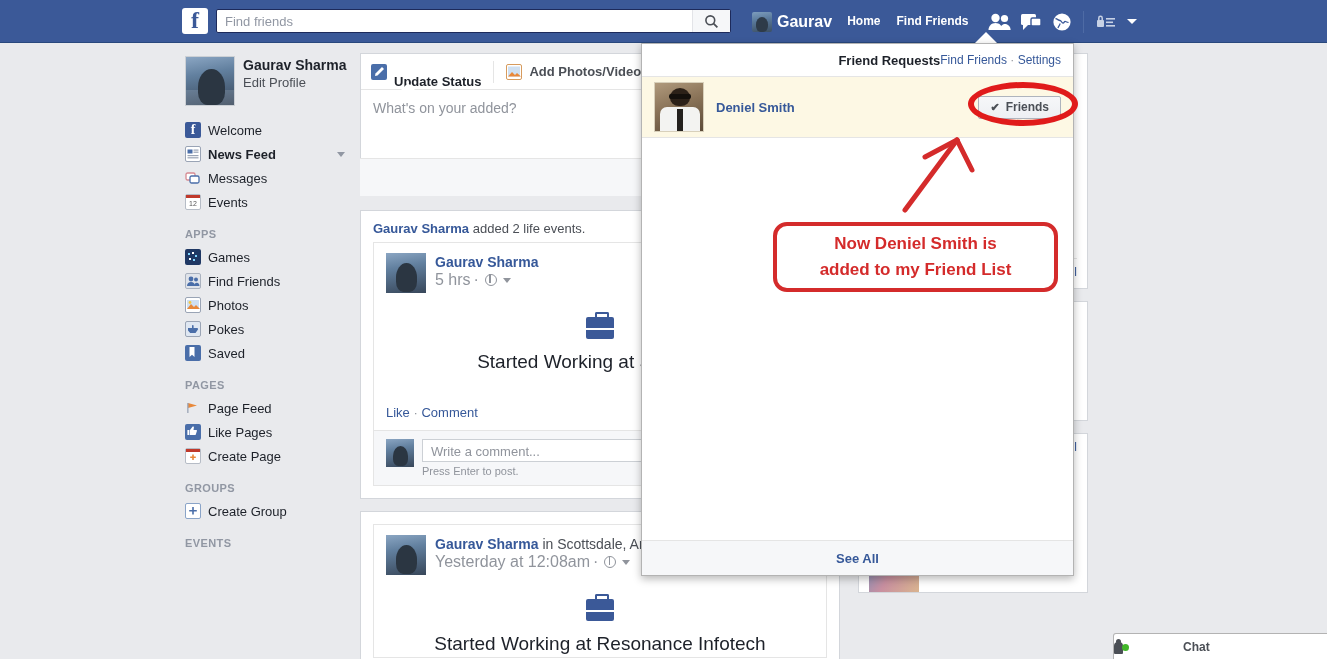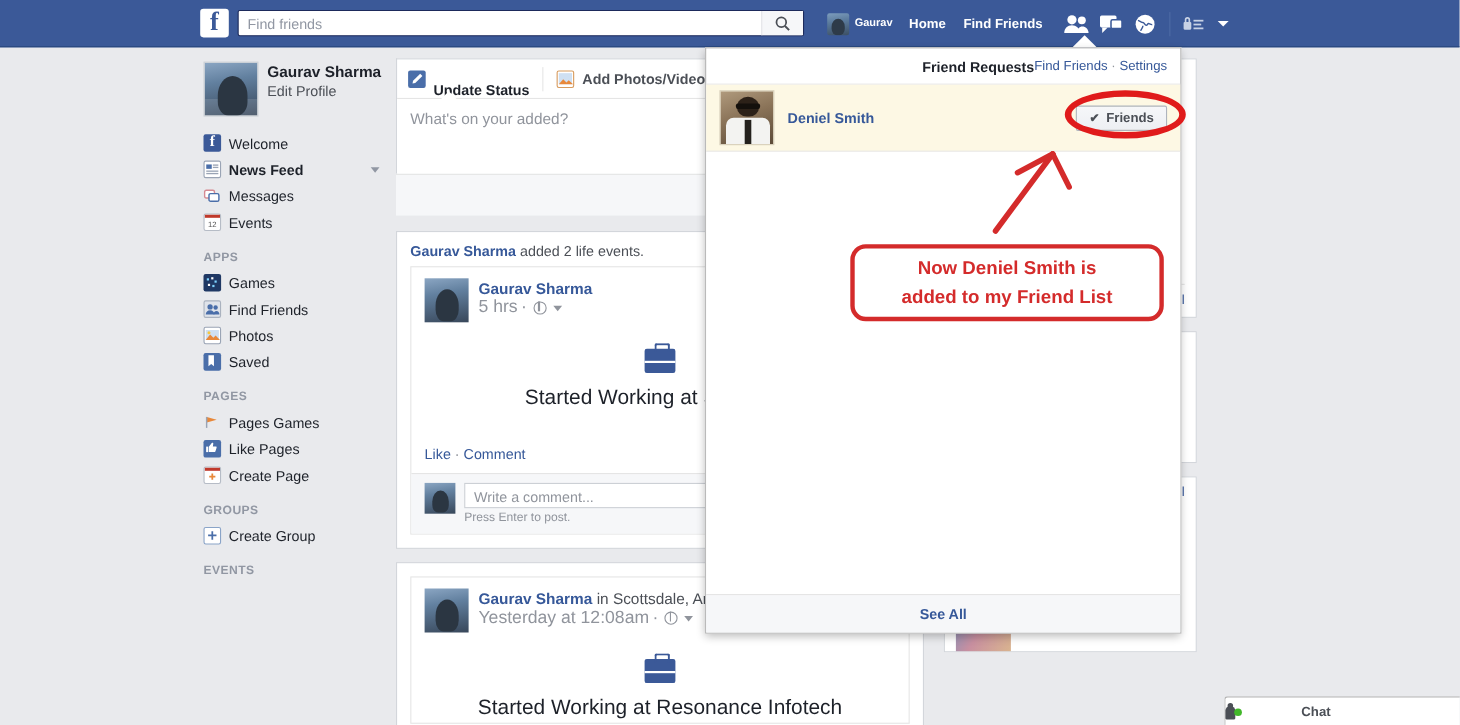--- a/index.html
+++ b/index.html
@@ -376,37 +376,45 @@
       <span class="sideicon" style="background:#fff;border:1px solid #9aa4b5;">
         <svg width="14" height="14" viewBox="0 0 14 14">
             <rect x="1" y="2" width="12" height="9" fill="#cfe0f2"></rect>
             <path d="M1 11l4-5 3 3 2-2 4 4z" fill="#e8883a"></path>
             <circle cx="4" cy="4.5" r="1.4" fill="#f5c842"></circle>
           </svg>
       </span>
       <span class="lbl">Photos</span>
     </div>
     <div class="nav-item">
+      <span class="sideicon" style="background:#dfe7f2;border:1px solid #9aa4b5;">
+        <svg width="14" height="14" viewBox="0 0 14 14">
+            <path d="M2 6h4V3.5c0-.8 1.6-.8 1.6 0V6H11c1 0 1.4 1 .8 1.8L9.5 11H4.2L2 8.5z" fill="#4a6ea9"></path>
+          </svg>
+      </span>
+      <span class="lbl">Pokes</span>
+    </div>
+    <div class="nav-item">
       <span class="sideicon" style="background:#4a6ea9;">
         <svg width="14" height="14" viewBox="0 0 14 14">
             <path d="M4.5 2h5v10l-2.5-2.2L4.5 12z" fill="#fff"></path>
           </svg>
       </span>
       <span class="lbl">Saved</span>
     </div>
 
     <div class="side-head">PAGES</div>
     <div class="nav-item">
       <span class="sideicon">
         <svg width="16" height="16" viewBox="0 0 16 16">
             <path d="M3 3l9 2.5L3 8z" fill="#e8883a"></path>
             <rect x="2.2" y="3" width="1.3" height="10" fill="#9aa4b5"></rect>
           </svg>
       </span>
-      <span class="lbl">Pages Games</span>
+      <span class="lbl">Page Feed</span>
     </div>
     <div class="nav-item">
       <span class="sideicon" style="background:#4a6ea9;">
         <svg width="14" height="14" viewBox="0 0 14 14">
             <path d="M5 6l2.5-3.2c.6-.7 1.6-.2 1.4.7L8.5 6h2.6c.7 0 1 .5.8 1.1l-1.1 3.3c-.2.5-.6.6-1 .6H5z" fill="#fff"></path>
             <rect x="2.4" y="6" width="2" height="5" fill="#fff"></rect>
           </svg>
       </span>
       <span class="lbl">Like Pages</span>
     </div>
@@ -592,21 +600,21 @@
       <div class="search-btn">
         <svg width="15" height="15" viewBox="0 0 15 15">
             <circle cx="6.3" cy="6.3" r="4.4" fill="none" stroke="#4b4f56" stroke-width="1.6"></circle>
             <line x1="9.6" y1="9.6" x2="13.4" y2="13.4" stroke="#4b4f56" stroke-width="1.8"></line>
           </svg>
       </div>
     </div>
     <div class="nav-right">
       <div class="nav-user">
         <span class="ava"></span>
-        <span style="color:#fff;font-size:10px;font-weight:bold;">Gaurav</span>
+        <span style="color:#fff;font-size:16px;font-weight:bold;">Gaurav</span>
       </div>
       <span class="nav-link">Home</span>
       <span class="nav-link">Find Friends</span>
       <div class="nav-icons">
         <div class="nav-ico">
           <svg width="24" height="17" viewBox="0 0 24 17">
               <circle cx="7.5" cy="5" r="4.2" fill="#fff"></circle>
               <circle cx="16.5" cy="5.5" r="3.6" fill="#fff"></circle>
               <path d="M0.5 17c0-4.2 3.1-7 7-7s7 2.8 7 7z" fill="#fff"></path>
               <path d="M12 17c0-3.6 2.2-6 5-6s5.6 2.4 5.6 6z" fill="#fff"></path>

